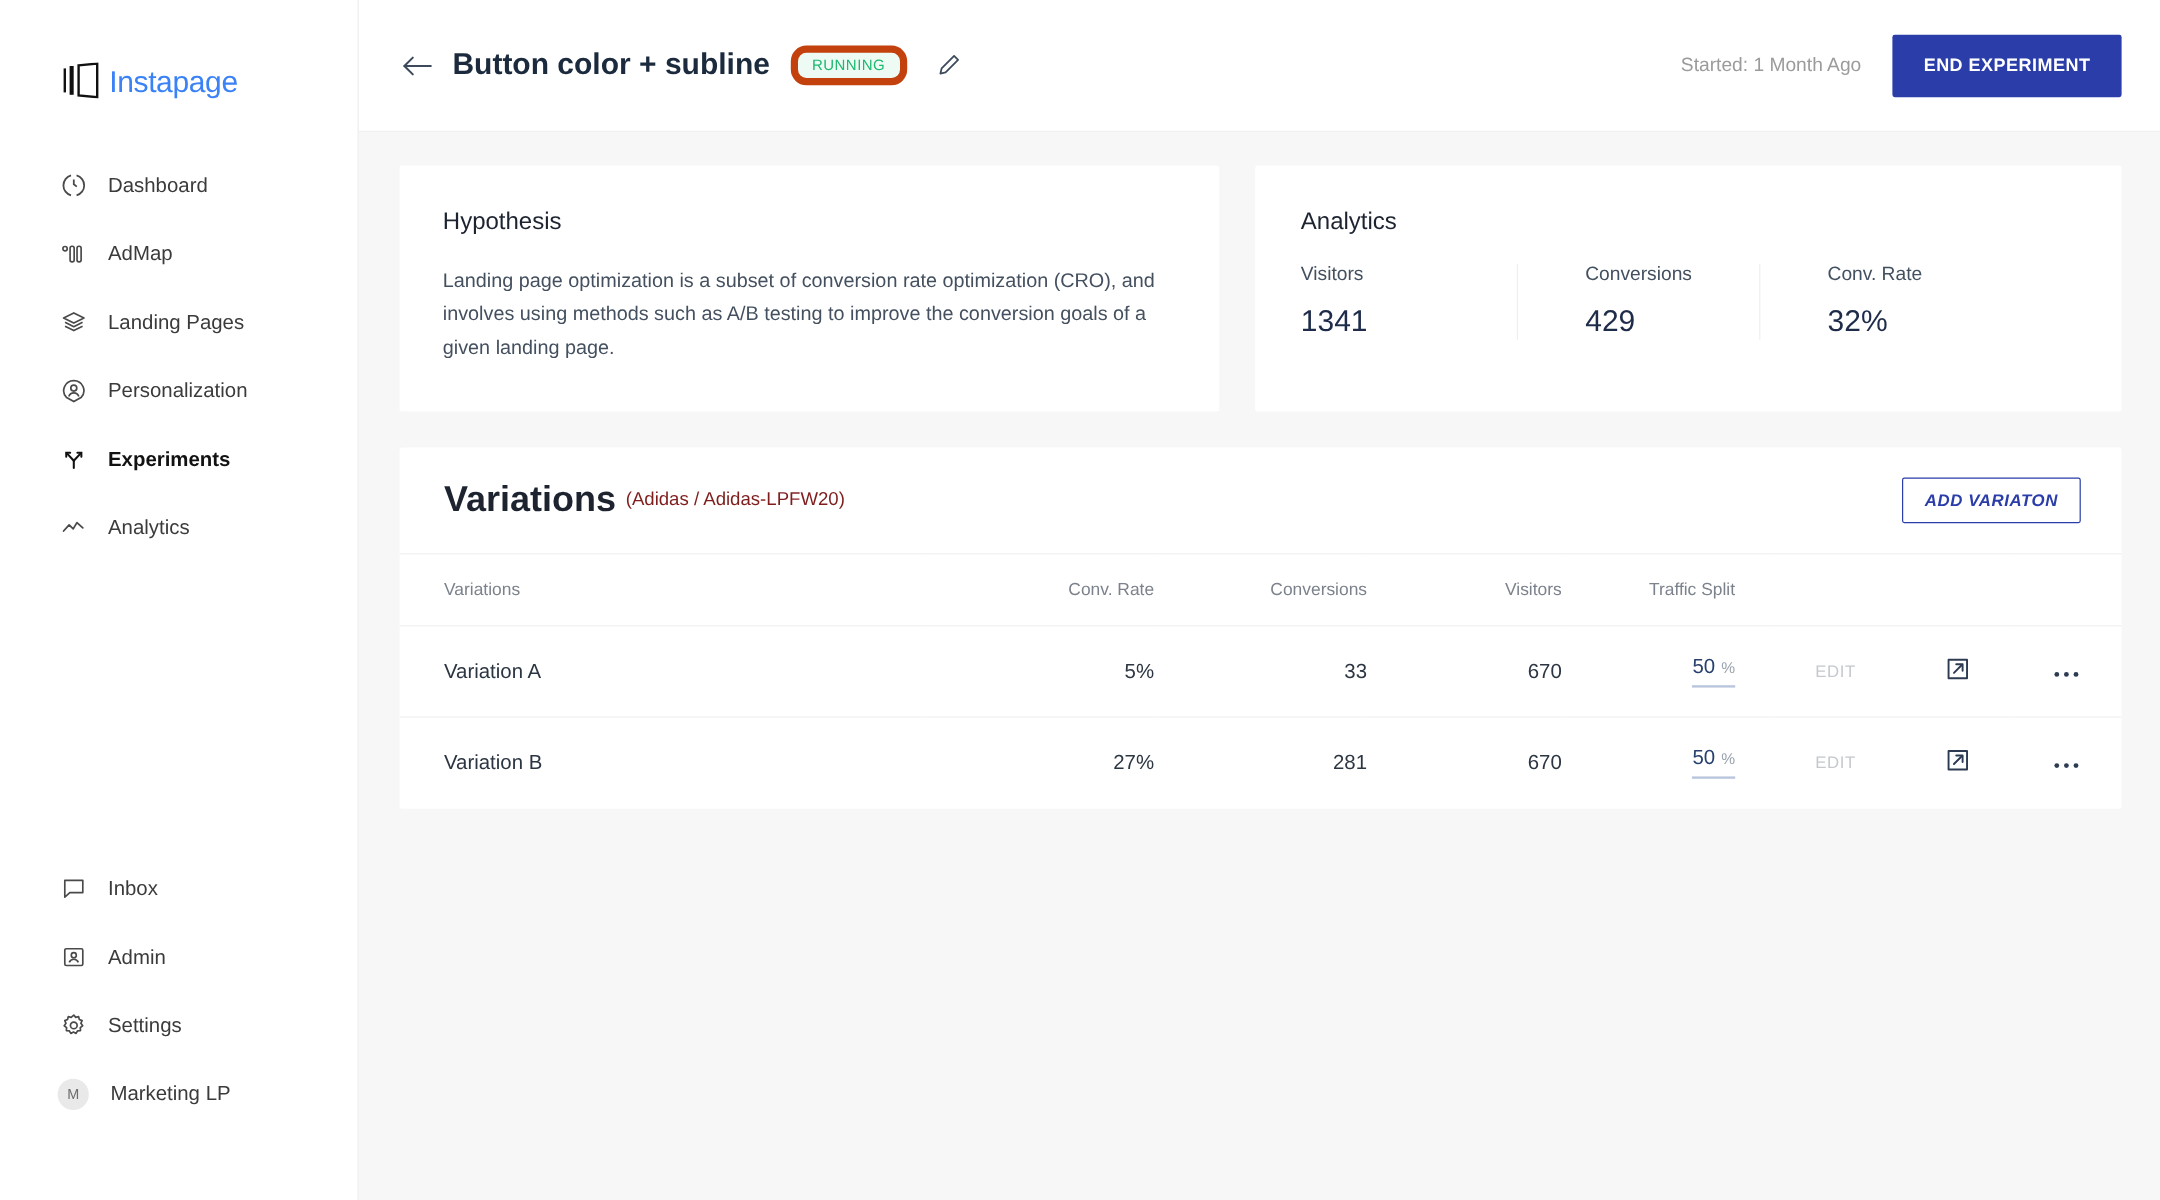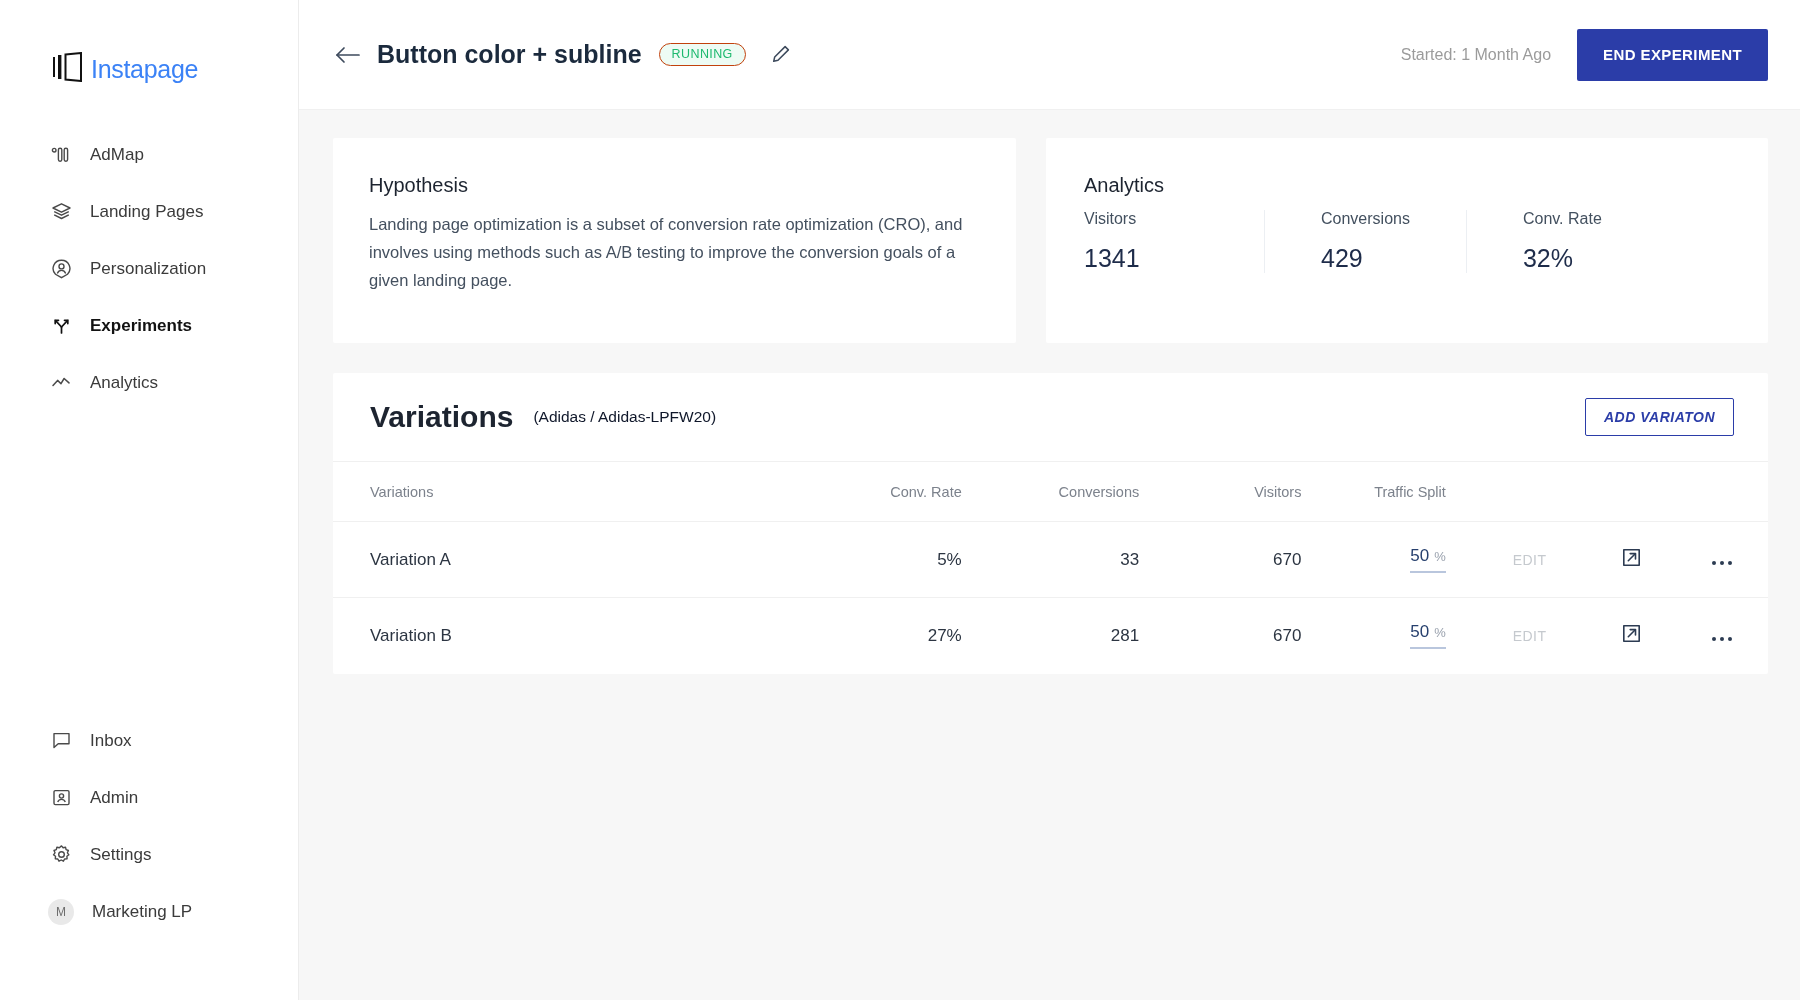--- a/index.html
+++ b/index.html
@@ -56,21 +56,21 @@
     display: flex; align-items: center;
     padding: 0 32px 0 34px;
     border-bottom: 1px solid #f0f0f0;
   }
   .back-arrow { width: 30px; height: 30px; cursor: pointer; display:flex; align-items:center; justify-content:center; color:#3d4a5c;}
   .page-title {
     font-size: 25px; color: #1b2a3d; margin-left: 14px; white-space: nowrap;
   }
   .badge {
     margin-left: 17px;
-    border: 1px solid #c2410c; color: #1db96f; background: #edfbf4;
+    border: 6px solid #c2410c; color: #1db96f; background: #edfbf4;
     border-radius: 13px; font-size: 12.5px; letter-spacing: .4px;
     padding: 4px 12px 5px; line-height: 1;
   }
   .pencil-btn {
     margin-left: 20px; width: 30px; height: 30px; cursor: pointer;
     display:flex; align-items:center; justify-content:center; color:#3d4a5c;
   }
   .topbar-right { margin-left: auto; display: flex; align-items: center; gap: 26px; }
   .started-text { font-size: 16px; color: #9b9b9b; }
   .end-btn {
@@ -78,21 +78,21 @@
     font-size: 15px; font-weight: 700; letter-spacing: .4px;
     padding: 0 26px; height: 52px; border: none; border-radius: 2px;
     display:flex; align-items:center; justify-content:center; cursor: pointer;
   }
 
   .content { padding: 28px 32px 0 34px; }
   .cards-row { display: flex; gap: 30px; }
   .card { background: #ffffff; border-radius: 2px; }
   .card-hypothesis { width: 683px; height: 205px; padding: 36px 40px 0 36px; }
   .card-analytics  { flex: 1; height: 205px; padding: 36px 0 0 38px; }
-  .card-title { font-size: 20px; color: #1d2430; margin-bottom: 13px; }
+  .card-title { font-size: 20px; color: #1d2430; margin-bottom: 23px; }
   .hypothesis-body { font-size: 16.5px; line-height: 28px; color: #44505f; }
 
   .metrics { display: flex; }
   .metric {
     padding: 0 0 0 0; min-width: 180px;
     display: flex; flex-direction: column; gap: 16px;
   }
   .metric + .metric { border-left: 1px solid #eceff3; padding-left: 56px; }
   .metric:not(:last-child) { padding-right: 56px; }
   .metric-label { font-size: 16px; color: #43505f; }
@@ -101,21 +101,21 @@
   
   .variations {
     margin-top: 30px; background: #ffffff; border-radius: 2px;
     width: 100%;
   }
   .var-head {
     height: 88px; display: flex; align-items: center;
     padding: 0 34px 0 37px;
   }
   .var-title { font-size: 30px; color: #1d2430; font-weight: 700; }
-  .var-sub { font-size: 15.5px; color: #0f172a; margin-left: 20px; }
+  .var-sub { font-size: 15.5px; color: #7f1d1d; margin-left: 8px; }
   .add-var-btn {
     margin-left: auto; border: 1px solid #2b3da8; color: #2b3da8;
     background: #ffffff; font-size: 14px; font-weight: 700; letter-spacing: .5px;
     height: 38px; padding: 0 18px; border-radius: 2px; cursor: pointer;
     display:flex; align-items:center; justify-content:center;font-style:italic;
   }
   table.var-table { width: 100%; border-collapse: collapse; table-layout: fixed; }
   table.var-table th, table.var-table td { padding: 0; }
   .var-table thead tr { height: 60px; border-top: 1px solid #f0f0f0; border-bottom: 1px solid #f0f0f0; }
   .var-table tbody tr { height: 76px; border-bottom: 1px solid #f0f0f0; }
@@ -155,20 +155,30 @@
           <rect x="1" y="5" width="2" height="20" fill="#111"></rect>
           <rect x="6" y="3" width="3.4" height="24" fill="#111"></rect>
           <path d="M13.5 2.5 L29 1 L29 29 L13.5 27.5 Z" fill="none" stroke="#111" stroke-width="2"></path>
         </svg>
       </span>
       <span class="brand-name">Instapage</span>
     </div>
 
     <nav class="nav-top">
 
+      <div class="nav-item">
+        <span class="nav-icon">
+          <svg width="21" height="21" viewBox="0 0 21 21" fill="none" stroke="#4a4a4a" stroke-width="1.5">
+            <path d="M8.2 2.2a8.6 8.6 0 0 0 0 16.6"></path>
+            <path d="M12.8 2.2a8.6 8.6 0 0 1 0 16.6"></path>
+            <path d="M10.5 5.5v4l2.5 2"></path>
+          </svg>
+        </span>
+        <span>Dashboard</span>
+      </div>
 
       <div class="nav-item">
         <span class="nav-icon">
           <svg width="21" height="21" viewBox="0 0 21 21" fill="none" stroke="#4a4a4a" stroke-width="1.4">
             <circle cx="3.2" cy="6.2" r="1.8"></circle>
             <rect x="7.4" y="4.2" width="3.4" height="13" rx="1.6"></rect>
             <rect x="13.2" y="4.2" width="3.4" height="13" rx="1.6"></rect>
           </svg>
         </span>
         <span>AdMap</span>

